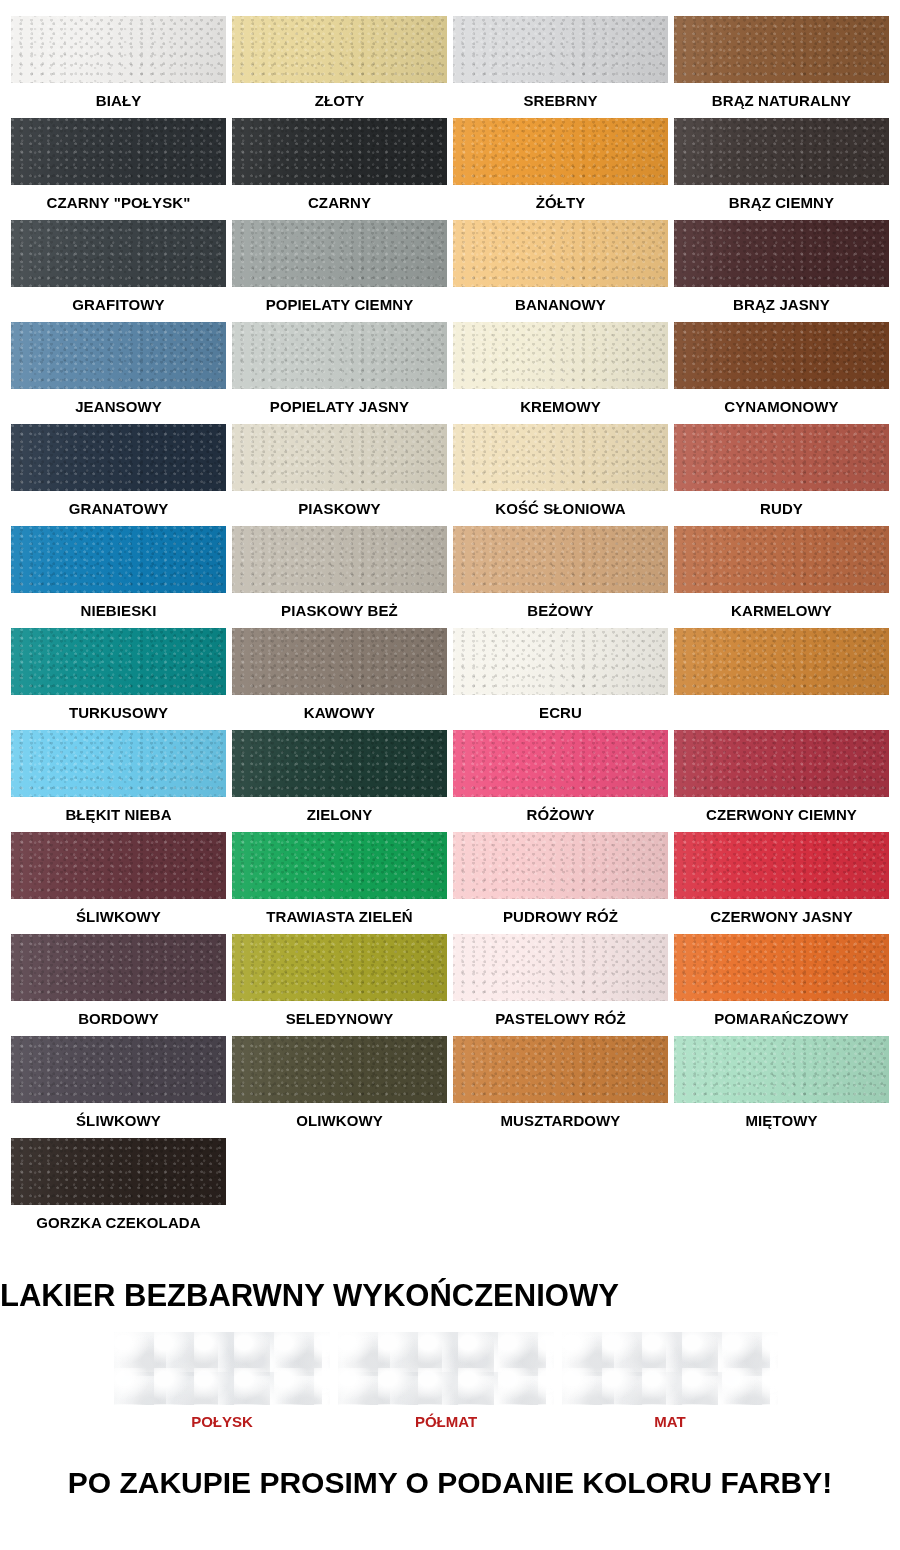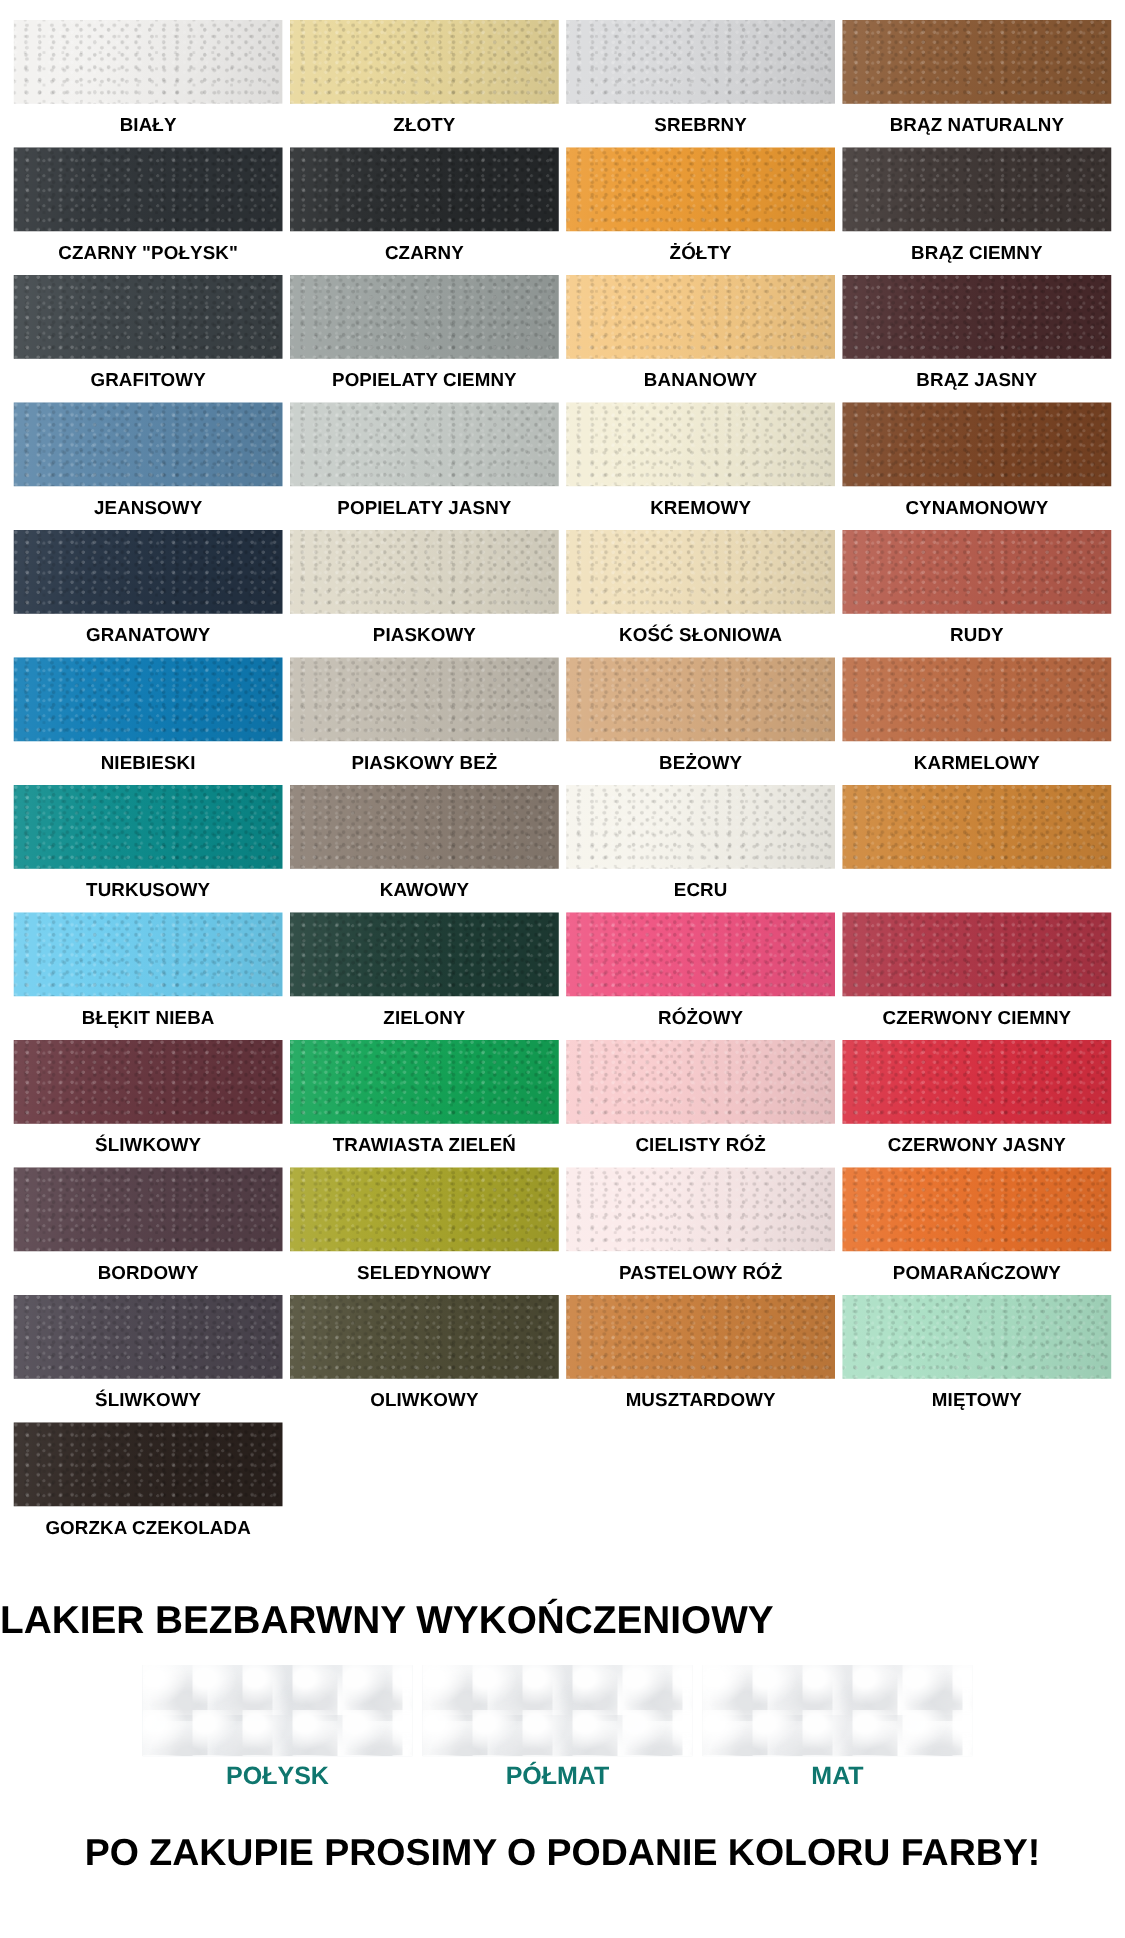--- a/index.html
+++ b/index.html
@@ -155,23 +155,23 @@
       linear-gradient(115deg, rgba(255,255,255,0.8) 0%, rgba(220,222,226,0.45) 48%, rgba(255,255,255,0.85) 100%);
     background-size: 40px 36px, 52px 44px, 60px 40px, 100% 100%;
     pointer-events: none;
   }
 
   .lacquer-label {
     height: 33px;
     display: flex;
     align-items: center;
     justify-content: center;
-    font-size: 20px;
-    font-weight: bold;
-    color: #0f766e;
+    font-size: 15px;
+    font-weight: bold;
+    color: #b91c1c;
     white-space: nowrap;
   }
 
   .spacer-16 { height: 16px; }
   .spacer-26 { height: 26px; }
   .spacer-36 { height: 36px; }
 </style>
 </head>
 <body>
 
@@ -311,21 +311,21 @@
       <div class="swatch-cell">
         <div class="swatch-chip" style="background-color: rgb(103, 53, 62);"></div>
         <div class="swatch-label">ŚLIWKOWY</div>
       </div>
       <div class="swatch-cell">
         <div class="swatch-chip" style="background-color: rgb(19, 164, 86);"></div>
         <div class="swatch-label">TRAWIASTA ZIELEŃ</div>
       </div>
       <div class="swatch-cell">
         <div class="swatch-chip" style="background-color: rgb(249, 204, 206);"></div>
-        <div class="swatch-label">CIELISTY RÓŻ</div>
+        <div class="swatch-label">PUDROWY RÓŻ</div>
       </div>
       <div class="swatch-cell">
         <div class="swatch-chip" style="background-color: rgb(217, 47, 65);"></div>
         <div class="swatch-label">CZERWONY JASNY</div>
       </div>
       <div class="swatch-cell">
         <div class="swatch-chip" style="background-color: rgb(86, 64, 73);"></div>
         <div class="swatch-label">BORDOWY</div>
       </div>
       <div class="swatch-cell">

